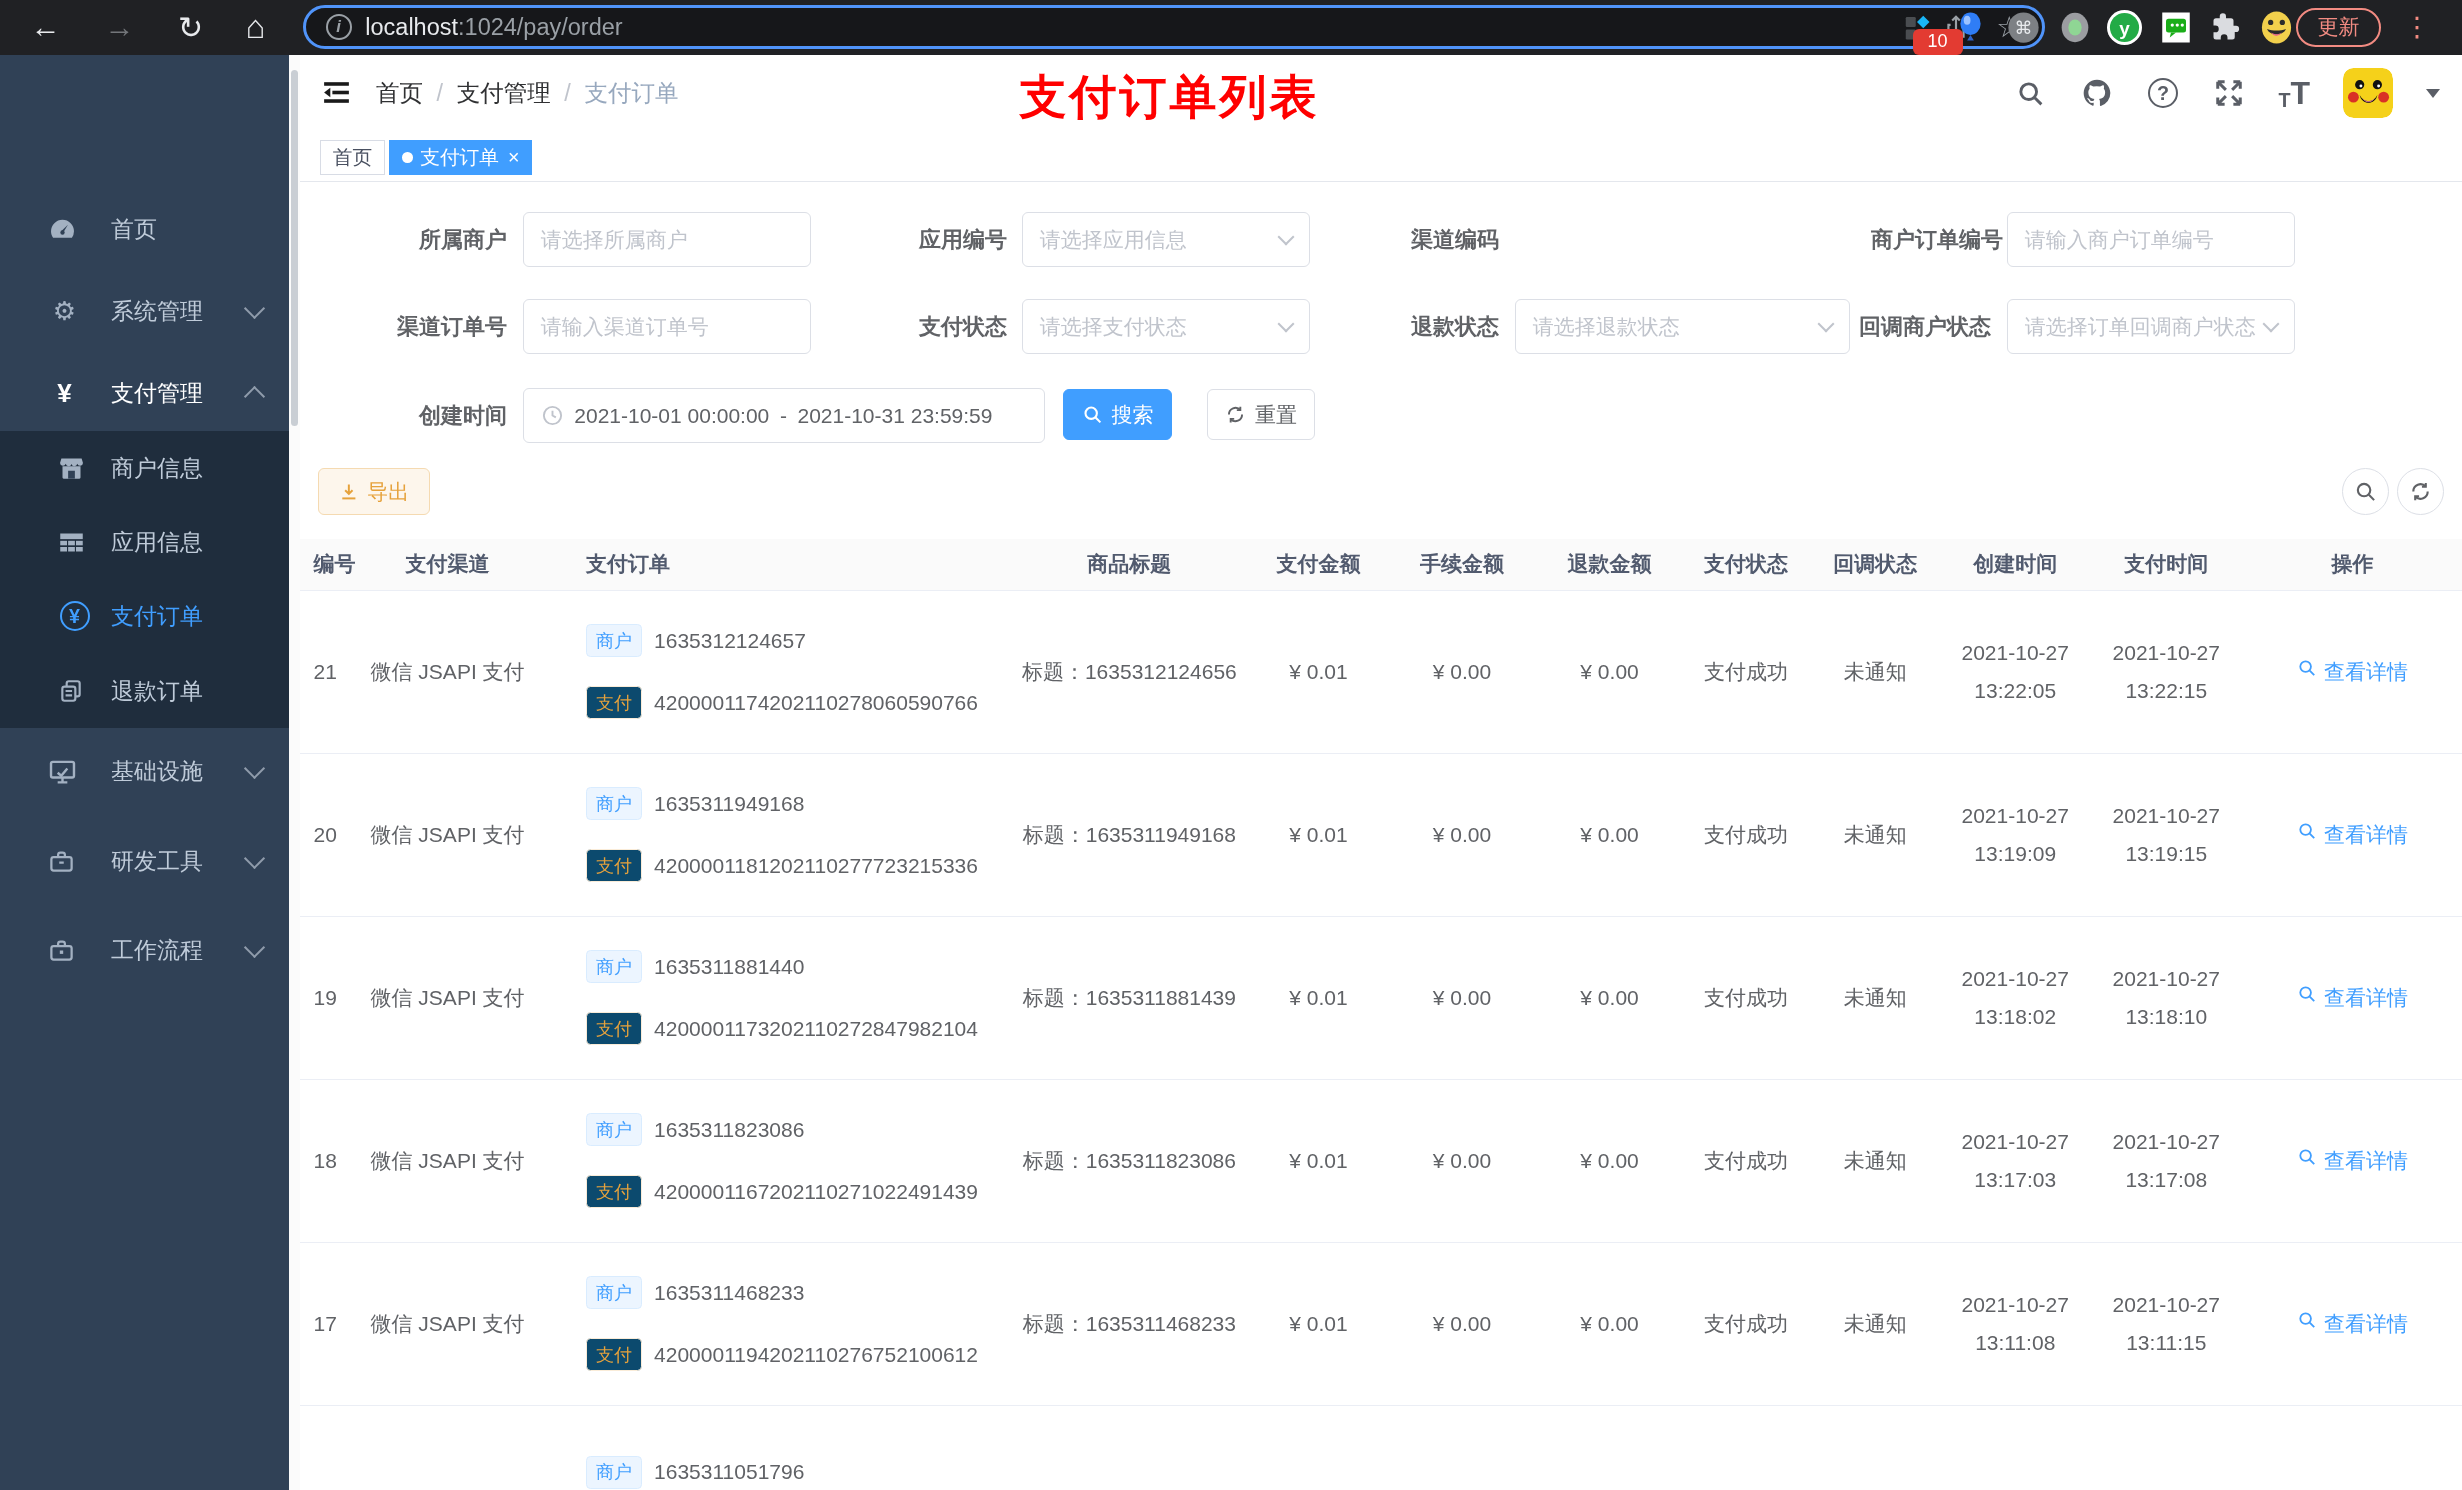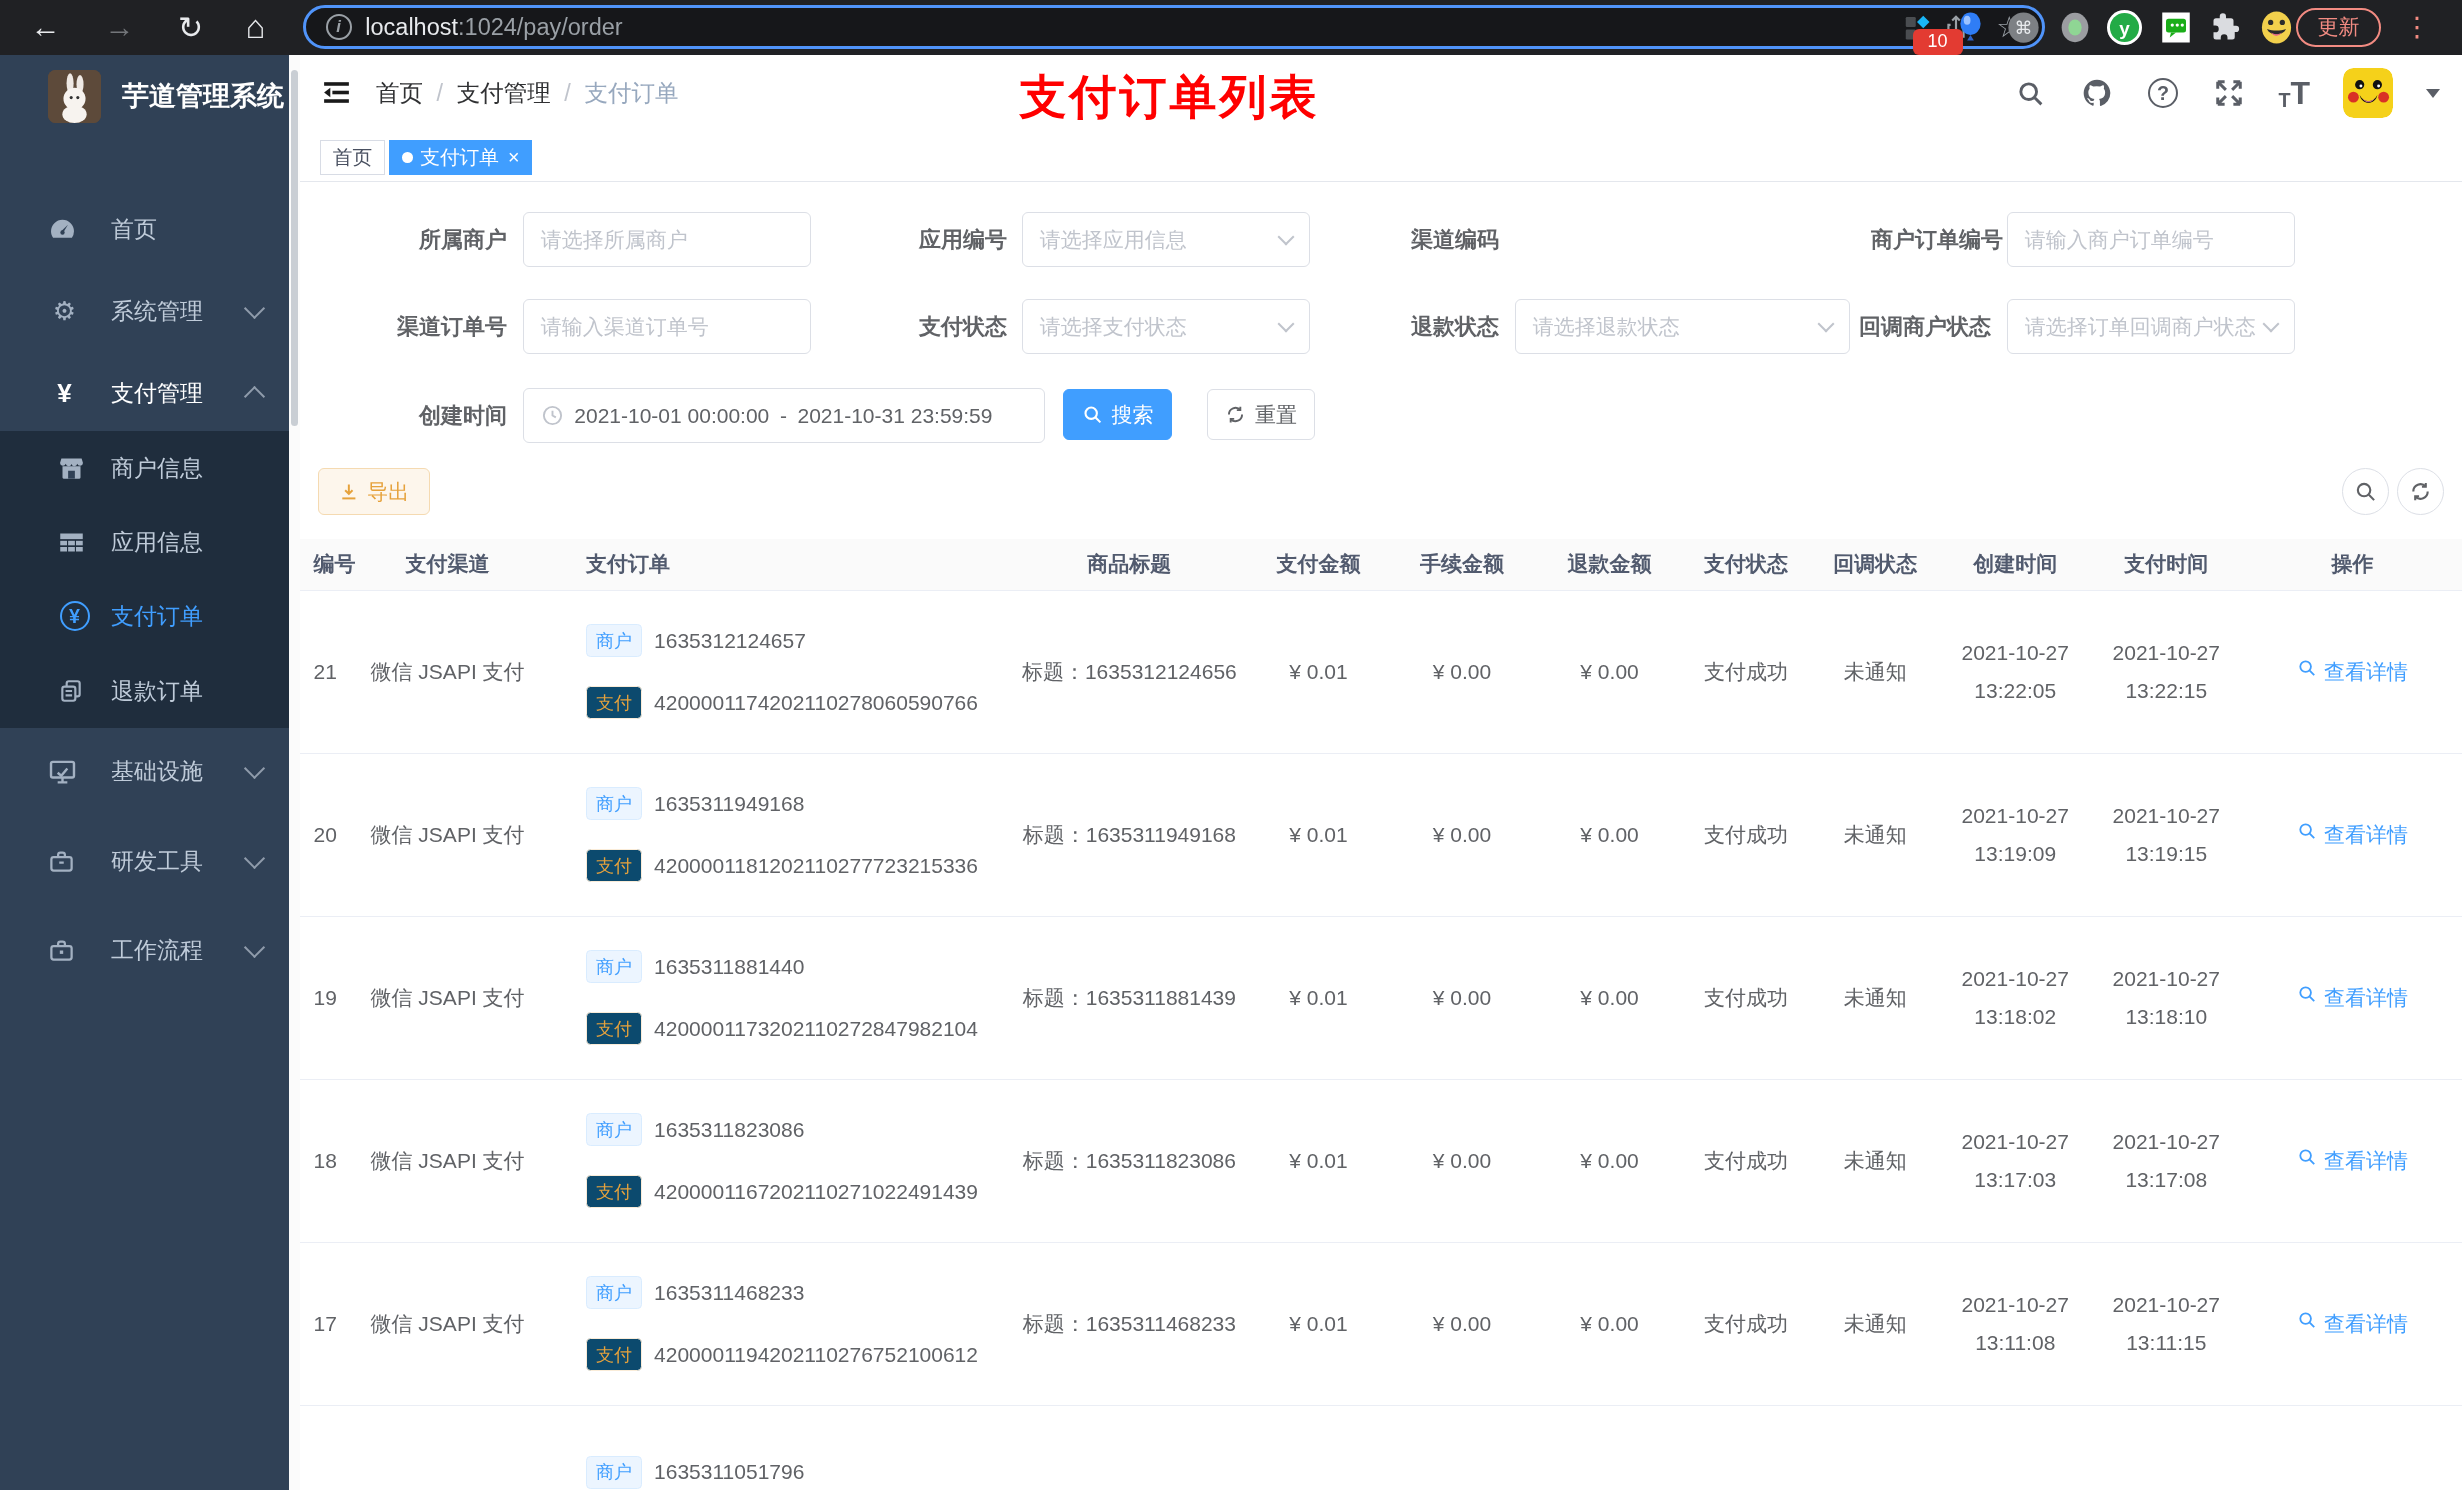--- a/index.html
+++ b/index.html
@@ -196,34 +196,20 @@
         <path d="M8.5 15.5c2 1.6 5 1.6 7 0-2 3-5.5 3-7 0z" fill="#e8668c"></path>
       </svg>
   </div>
   <div class="update-btn">更新</div>
   <div class="kebab">⋮</div>
 </div>
 
 <div class="app">
 
   <aside class="sidebar">
-    <div class="logo-row">
-      <span class="logo-img">
-        <svg width="53" height="53" viewBox="0 0 24 24">
-            <rect width="24" height="24" fill="#5d4a3a"></rect>
-            <ellipse cx="10" cy="6" rx="1.6" ry="4.5" fill="#efe9e4"></ellipse>
-            <ellipse cx="14.5" cy="6.5" rx="1.6" ry="4.2" fill="#efe9e4"></ellipse>
-            <circle cx="12" cy="13" r="5" fill="#f7f3ef"></circle>
-            <ellipse cx="12" cy="20" rx="5.5" ry="4" fill="#f7f3ef"></ellipse>
-            <circle cx="10.5" cy="12.5" r=".7" fill="#333"></circle>
-            <circle cx="13.5" cy="12.5" r=".7" fill="#333"></circle>
-          </svg>
-      </span>
-      <span class="logo-title">芋道管理系统</span>
-    </div>
 
     <div class="menu-item" style="top:136px">
       <span class="mi-ico">
         <svg width="29" height="29" viewBox="0 0 24 24" fill="#a3b1c2">
             <path d="M12 4a9.5 9.5 0 0 0-9.5 9.5c0 2 .6 3.8 1.7 5.3h15.6a9.4 9.4 0 0 0 1.7-5.3A9.5 9.5 0 0 0 12 4z"></path>
             <path d="M12 15.5 16.5 8l-5.8 5.6z" fill="#304156"></path>
             <circle cx="12" cy="14.5" r="1.8" fill="#304156"></circle>
           </svg>
       </span>
       <span class="mi-label">首页</span>

